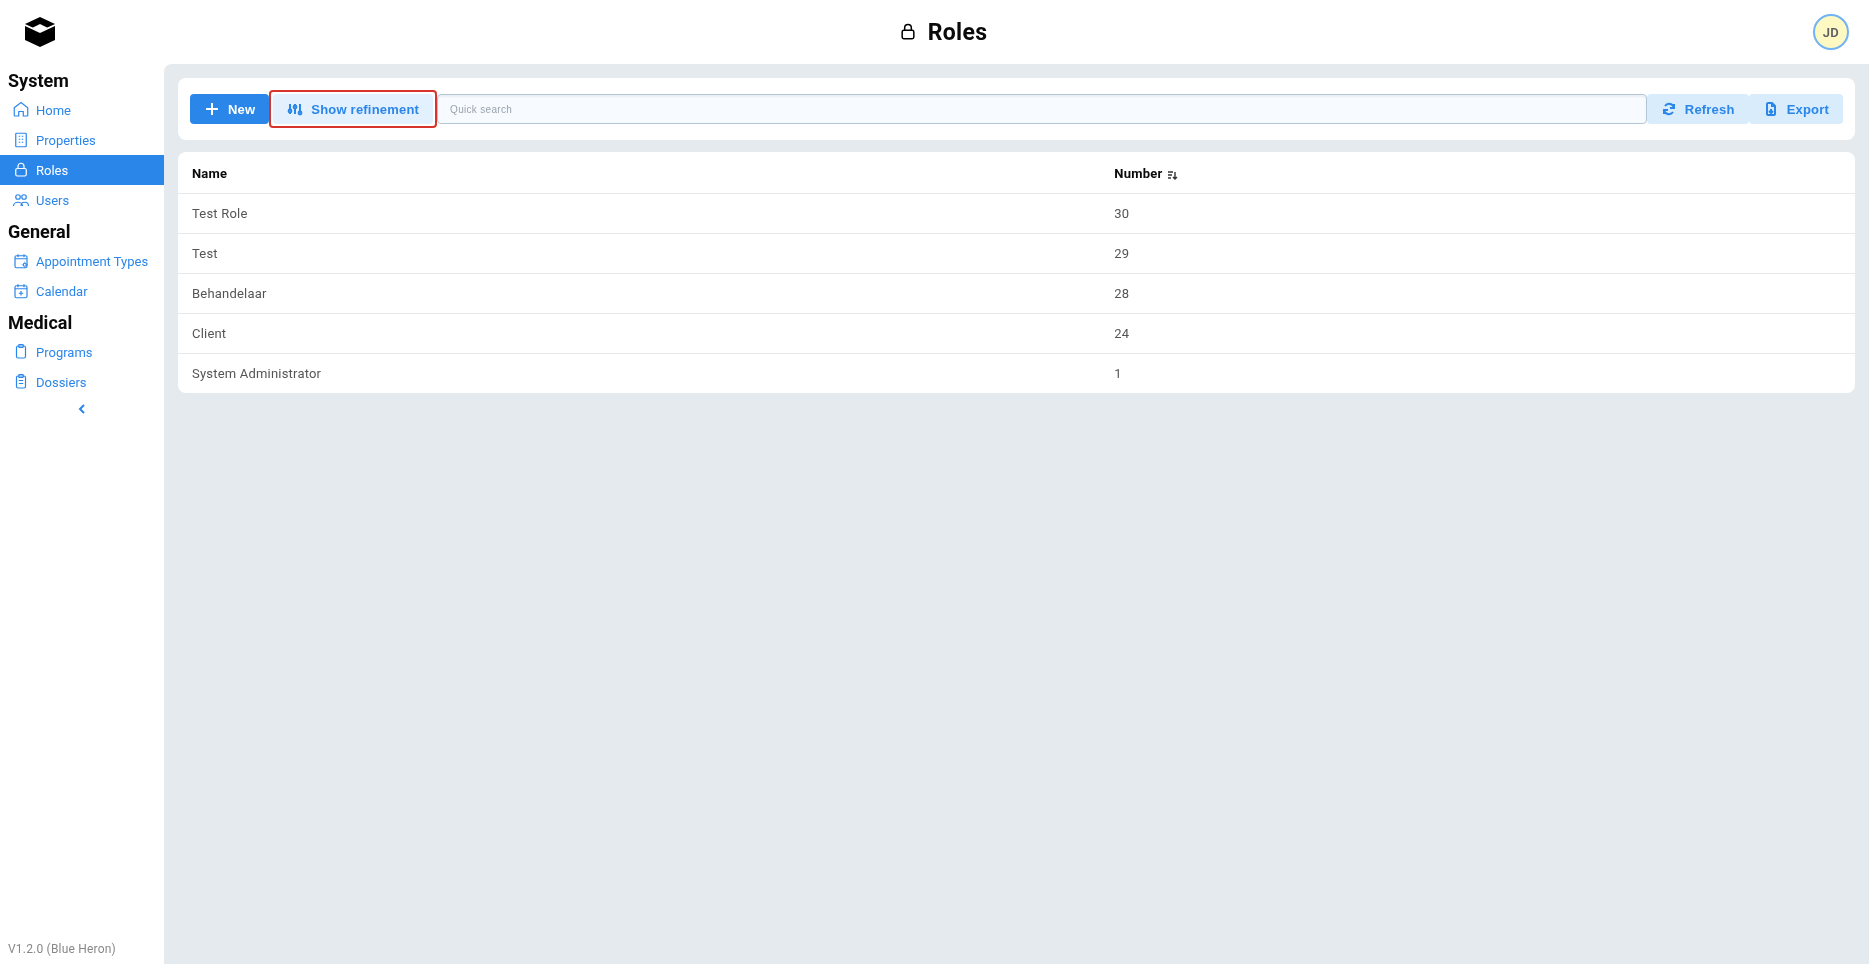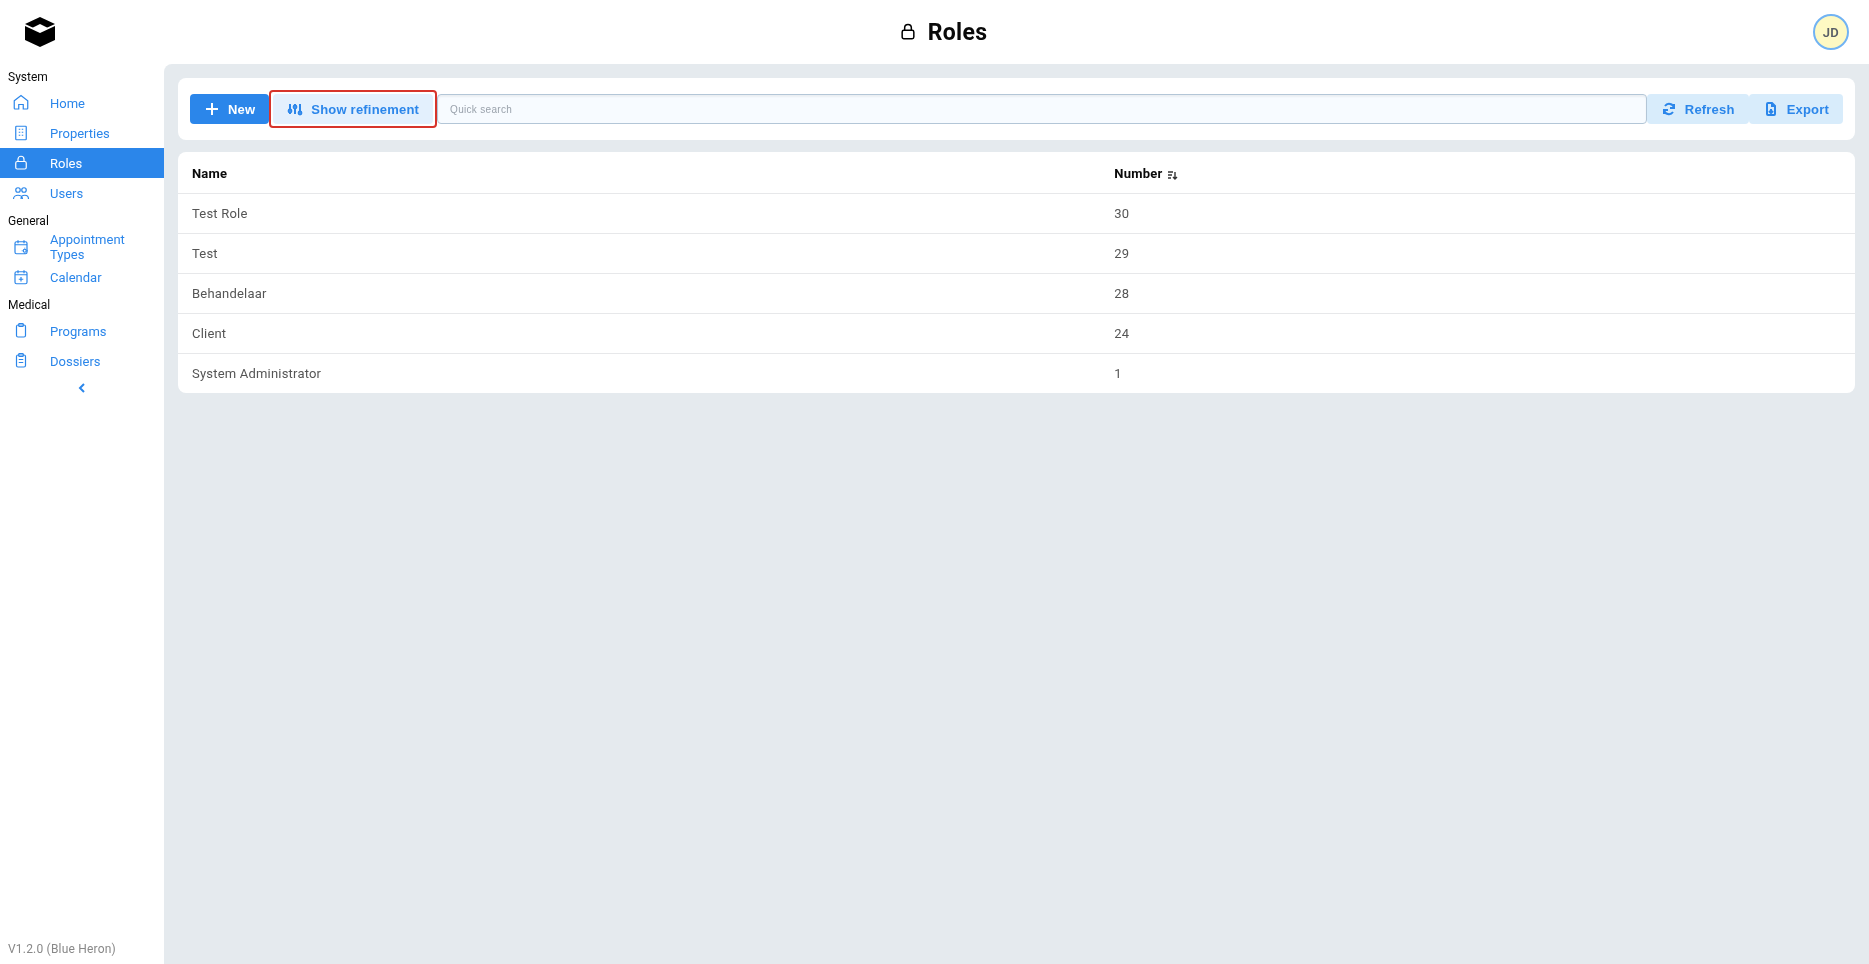--- a/index.html
+++ b/index.html
@@ -23,22 +23,22 @@
   .logo{width:36px;height:36px;}
   .title-wrap{display:flex;align-items:center;gap:10px;}
   .title-wrap svg{width:20px;height:20px;}
   .title-text{font-size:23px;font-weight:700;letter-spacing:.3px;}
   .avatar{width:36px;height:36px;border-radius:50%;border:2px solid #71b3f3;background:#fef9c3;color:#5a5f66;font-size:13px;font-weight:600;display:flex;align-items:center;justify-content:center;letter-spacing:.5px;}
 
   
   .layout{flex:1;display:flex;min-height:0;}
 
   .sidebar{width:164px;flex:0 0 164px;background:#fff;display:flex;flex-direction:column;position:relative;}
-  .nav-group-title{font-size:12px;font-weight:400;padding:6px 10px 4px 8px;}
-  .nav-item{display:flex;align-items:center;gap:20px;height:30px;padding:0 10px 0 12px;font-size:13px;color:var(--blue);cursor:pointer;}
+  .nav-group-title{font-size:18px;font-weight:700;padding:6px 10px 4px 8px;}
+  .nav-item{display:flex;align-items:center;gap:6px;height:30px;padding:0 10px 0 12px;font-size:13px;color:var(--blue);cursor:pointer;}
   .nav-item .icon{width:18px;height:18px;flex:0 0 18px;display:flex;align-items:center;justify-content:center;}
   .nav-item .icon svg{width:18px;height:18px;stroke:var(--blue);fill:none;stroke-width:1.6;}
   .nav-item.active{background:var(--sidebar-active);color:#fff;}
   .nav-item.active .icon svg{stroke:#fff;}
   .sidebar-footer{margin-top:auto;padding:8px;font-size:12px;color:#888;letter-spacing:.2px;}
   .collapse-caret{display:flex;justify-content:center;padding:6px 0;color:var(--blue);}
   .collapse-caret svg{width:12px;height:12px;stroke:var(--blue);fill:none;stroke-width:2;}
 
   .content{flex:1;background:var(--panel-bg);border-top-left-radius:8px;padding:14px;min-width:0;display:flex;flex-direction:column;}
 

